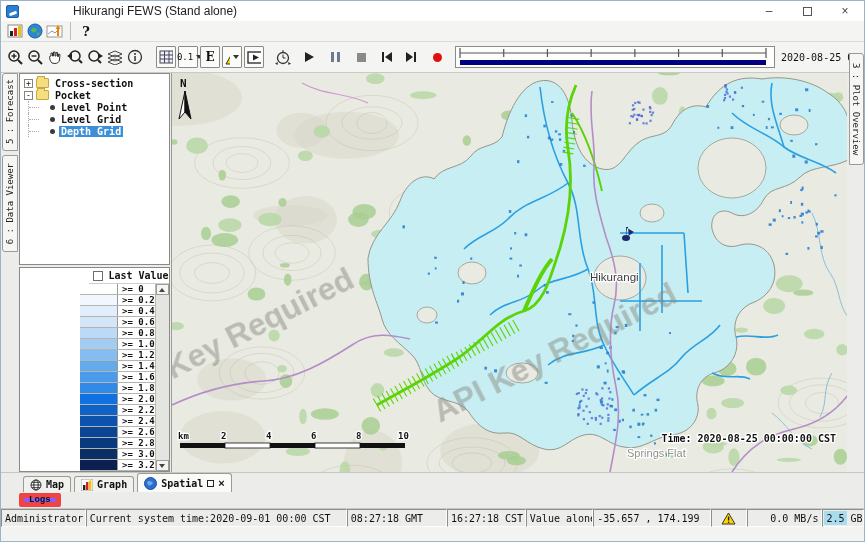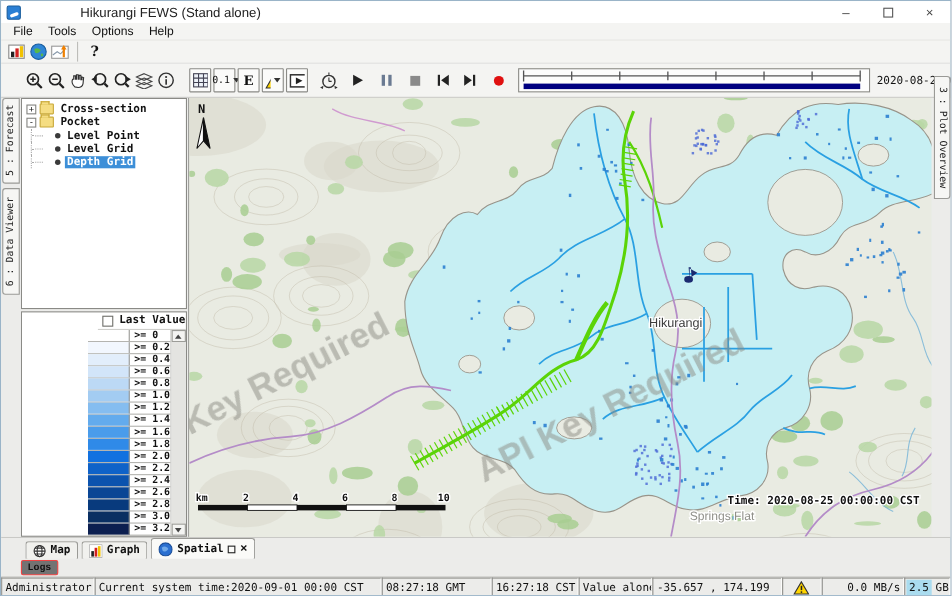--- a/index.html
+++ b/index.html
@@ -20,21 +20,21 @@
   .win-btn{ width:38px; height:100%; display:flex; align-items:center; justify-content:center;
     font-family:"Liberation Sans", sans-serif; font-size:12px; color:#444; }
   .win-btn .sq{ width:9px; height:9px; border:1px solid #555; display:block; }
   
   .menubar{ height:16px; background:#f4f4f2; display:flex; align-items:center; padding-left:4px;
     font-family:"Liberation Sans", sans-serif; font-size:11px; border-bottom:1px solid #e3e3e0; }
   .menu-item{ padding:0 7px; }
   
   .toolbar1{ height:21px; background:#f4f4f2; display:flex; align-items:center; padding-left:4px;
     border-bottom:1px solid #dddddb; }
-  .toolbar2{ height:31px; background:#f4f4f2; display:flex; align-items:center; padding-left:20px;
+  .toolbar2{ height:31px; background:#f4f4f2; display:flex; align-items:center; padding-left:4px;
     border-bottom:1px solid #c9c9c6; position:relative; }
   .tbtn{ height:20px; min-width:20px; display:flex; align-items:center; justify-content:center; gap:1px; }
   .tsep{ width:1px; height:18px; background:#bdbdb9; margin:0 5px; }
   .boxed{ border:1px solid #8a8a86; background:#fbfbfa; border-radius:1px; padding:0 2px; margin:0 1px; height:22px; }
   .caret{ width:0; height:0; border-left:3px solid transparent; border-right:3px solid transparent;
     border-top:4px solid #333; margin-left:2px; }
   .qmark{ font-weight:bold; font-size:13px; font-family:"DejaVu Serif", serif; }
   .scale-dot{ width:6px; height:6px; border-radius:50%; background:#1b33c8; margin-right:2px; }
   .scale-val{ font-size:9px; }
   .legendE{ font-family:"DejaVu Serif", serif; font-weight:bold; font-size:12px; padding:0 3px; }
@@ -79,21 +79,21 @@
   .scr-track{ flex:1; background:#e4e4e1; }
   .mapbox{ width:678px; height:399px; position:relative; border-left:1px solid #9a9a96; overflow:hidden; background:#e9ebe2; }
   
   .tabbar{ height:20px; background:#ececea; border-top:1px solid #c6c6c2; display:flex; align-items:flex-end; padding-left:22px; gap:3px; }
   .btab{ height:16px; background:#f1f1ee; border:1px solid #9a9a96; border-bottom:none; border-radius:3px 3px 0 0;
     display:flex; align-items:center; padding:0 6px; gap:4px; font-size:10px; font-weight:700; }
   .btab.active{ height:19px; background:#fafaf8; }
   .maxsq{ width:7px; height:7px; border:1.5px solid #222; }
   .closex{ font-family:"Liberation Sans", sans-serif; font-weight:700; font-size:11px; }
   .logsrow{ height:17px; background:#ececea; display:flex; align-items:center; padding-left:18px; border-bottom:1px solid #c6c6c2; }
-  .logsbtn{ height:14px; border:1px solid #ef4444; background:#737373; border-radius:2px; font-size:9px; font-weight:700;
+  .logsbtn{ height:14px; border:5px solid #ef4444; background:#8b5cf6; border-radius:2px; font-size:9px; font-weight:700;
     display:flex; align-items:center; padding:0 5px;font-family:Liberation Mono, monospace; }
   
   .statusbar{ height:18px; display:flex; background:#ececea; }
   .scell{ border:1px solid; border-color:#8d8d89 #fdfdfc #fdfdfc #8d8d89; height:100%; font-size:10px;
     display:flex; align-items:center; padding:0 3px; white-space:nowrap; overflow:hidden; position:relative; }
   .scell.right{ justify-content:flex-end; }
   .memfill{ position:absolute; left:1px; top:1px; bottom:1px; width:58%; background:#aadcef; }
   .memtext{ position:relative; }
   .warnsvg{ display:block; margin:0 auto; }
   
@@ -109,26 +109,20 @@
     <span class="title-text">Hikurangi FEWS  (Stand alone)</span>
     <span class="win-controls">
       <span class="win-btn">–</span>
       <span class="win-btn">
           <span class="sq"></span>
         </span>
       <span class="win-btn">×</span>
     </span>
   </div>
 
-  <div class="menubar">
-    <span class="menu-item">File</span>
-    <span class="menu-item">Tools</span>
-    <span class="menu-item">Options</span>
-    <span class="menu-item">Help</span>
-  </div>
 
   <div class="toolbar1">
     <span class="tbtn">
       <svg width="16" height="14">
           <rect x="1" y="1" width="14" height="12" fill="#fff" stroke="#888"></rect>
           <rect x="3" y="7" width="3" height="5" fill="#222"></rect>
           <rect x="7" y="4" width="3" height="8" fill="#d22020"></rect>
           <rect x="11" y="2" width="3" height="10" fill="#f2c200"></rect>
         </svg>
     </span>

